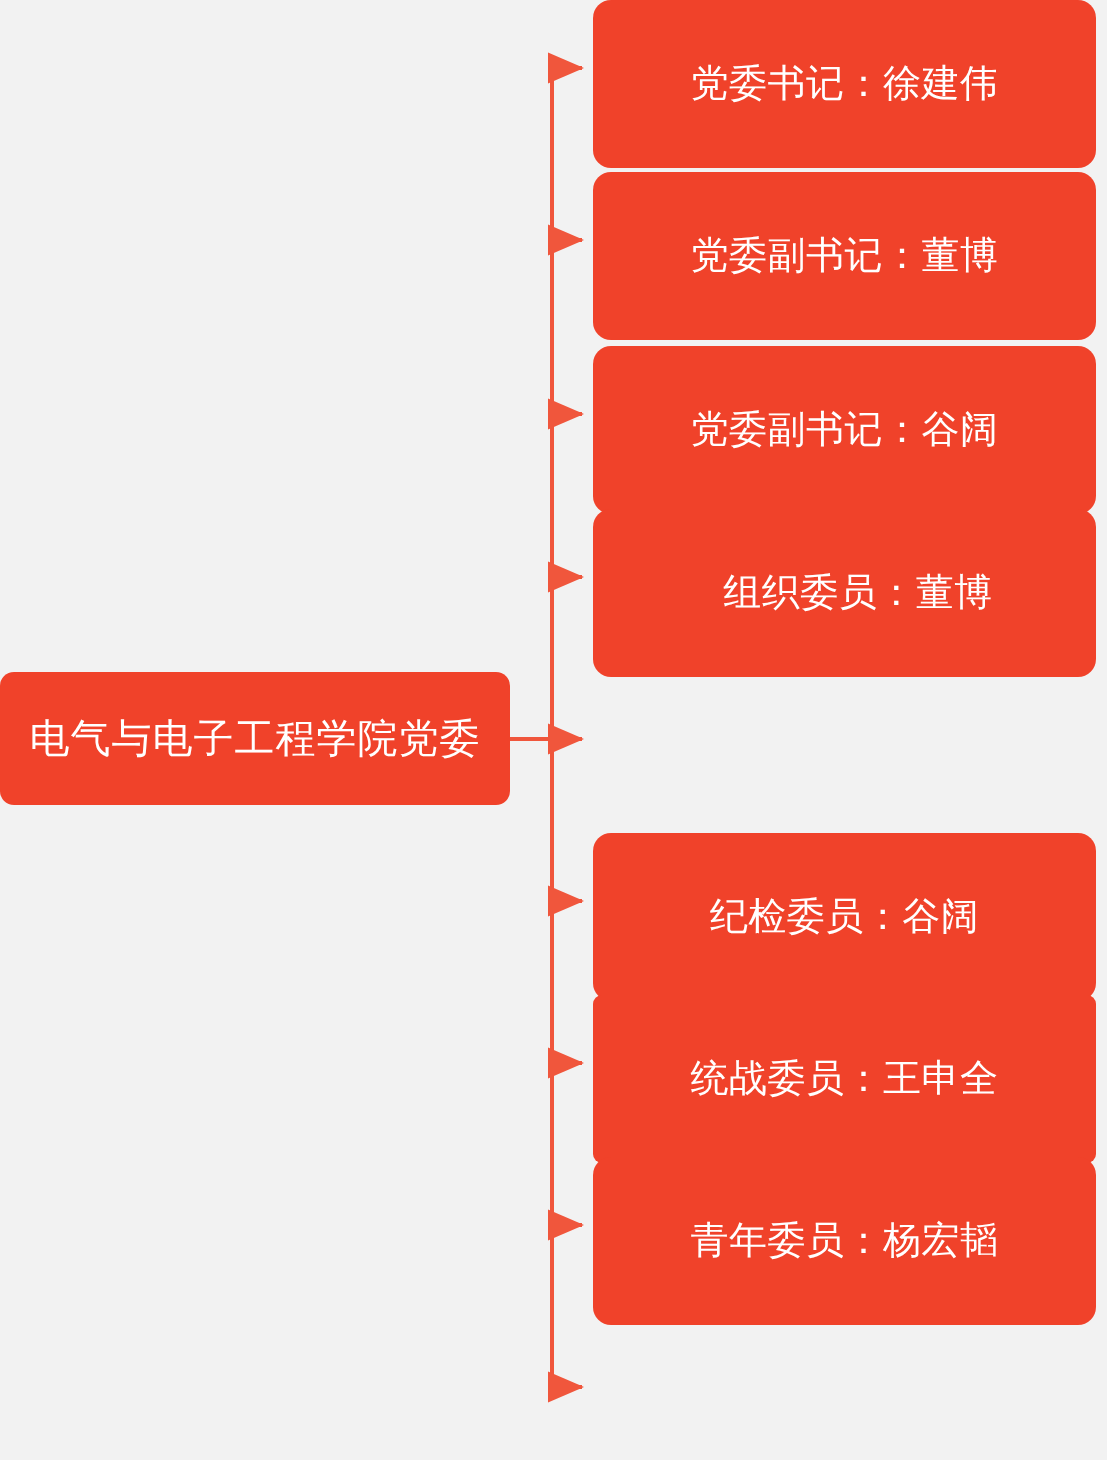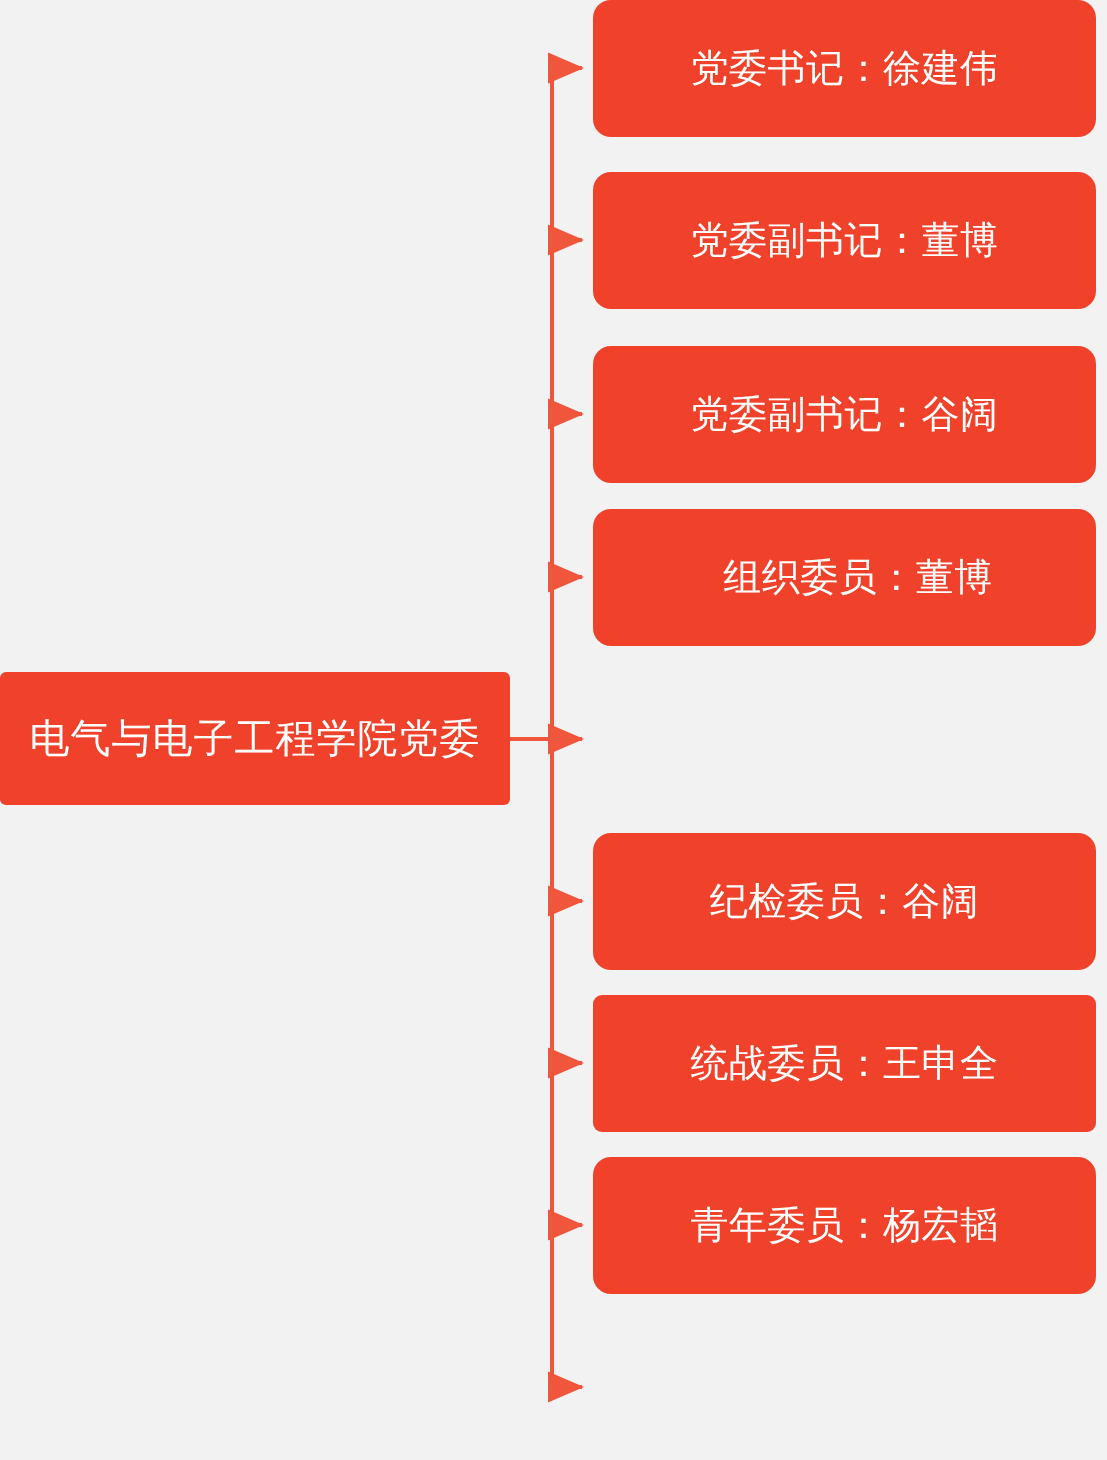--- a/index.html
+++ b/index.html
@@ -33,21 +33,21 @@
   }
 
   
   .root-node {
     position: absolute;
     left: 0px;
     top: 672px;
     width: 510px;
     height: 133px;
     background: #f0422a;
-    border-radius: 6px;
+    border-radius: 14px;
     display: flex;
     align-items: center;
     justify-content: center;
     box-sizing: border-box;
     padding: 4px 14px;
   }
   .root-label {
     color: #ffffff;
     font-family: "Liberation Serif", "DejaVu Serif", serif;
     font-size: 40px;
@@ -55,21 +55,21 @@
     letter-spacing: 1px;
     white-space: nowrap;
     text-align: center;
   }
 
   
   .child-node {
     position: absolute;
     left: 593px;
     width: 503px;
-    height: 137px;
+    height: 168px;
     background: #f0422a;
     border-radius: 18px;
     display: flex;
     align-items: center;
     justify-content: center;
     box-sizing: border-box;
     padding: 0 18px;
   }
   .child-label {
     color: #ffffff;

